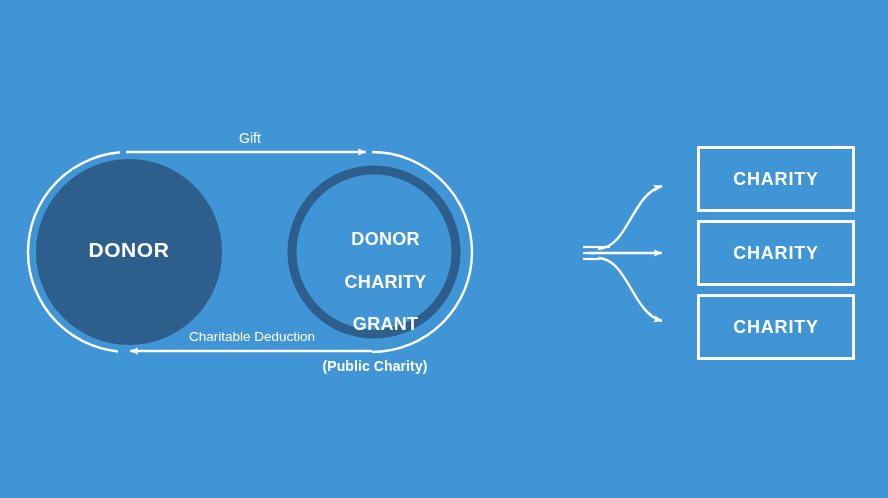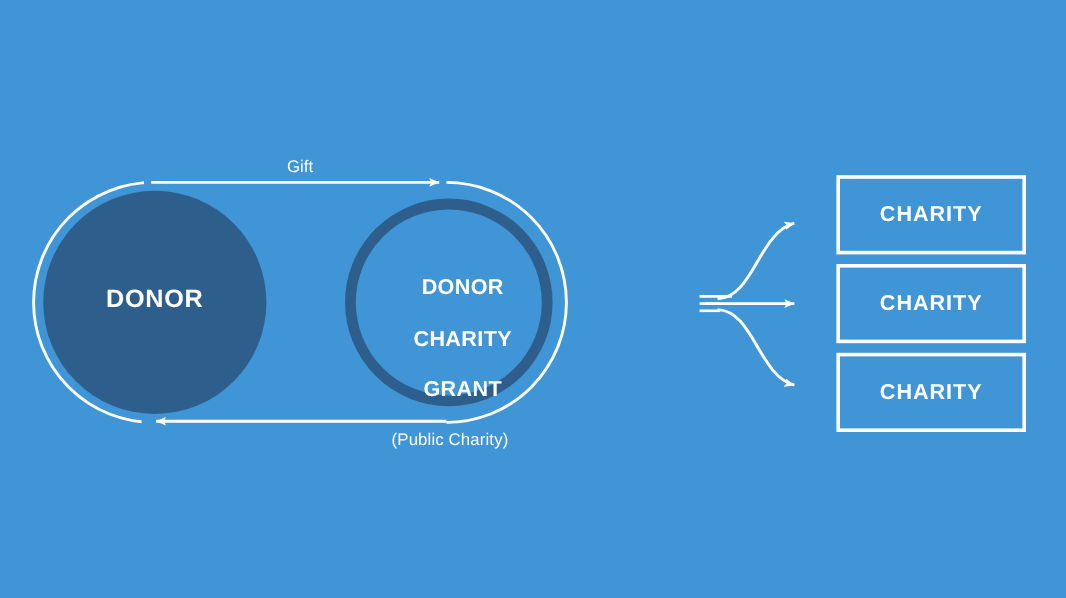--- a/index.html
+++ b/index.html
@@ -50,21 +50,21 @@
     top: 208px;
     width: 170px;
     font-size: 18px;
     font-weight: bold;
     letter-spacing: 0.3px;
     line-height: 1.18;
   }
   #daf-sub {
     display: block;
     font-size: 14px;
-    font-weight: normal;
+    font-weight: bold;
     letter-spacing: 0.1px;
     margin-top: 1px;
   }
   
   #gift-label {
     left: 190px;
     top: 131px;
     width: 120px;
     font-size: 14px;
     font-weight: normal;
@@ -167,20 +167,21 @@
 
   <div class="lbl" id="daf-label">
     <span>DONOR</span><br>
     <span>CHARITY</span><br>
     <span>GRANT</span>
     <span id="daf-sub">(Public Charity)</span>
   </div>
 
   <div class="lbl" id="gift-label">Gift</div>
 
+  <div class="lbl" id="deduction-label">Charitable Deduction</div>
 
 
   <div class="charity-box" id="charity-box-0">
     <div class="charity-text">CHARITY</div>
   </div>
   <div class="charity-box" id="charity-box-1">
     <div class="charity-text">CHARITY</div>
   </div>
   <div class="charity-box" id="charity-box-2">
     <div class="charity-text">CHARITY</div>

